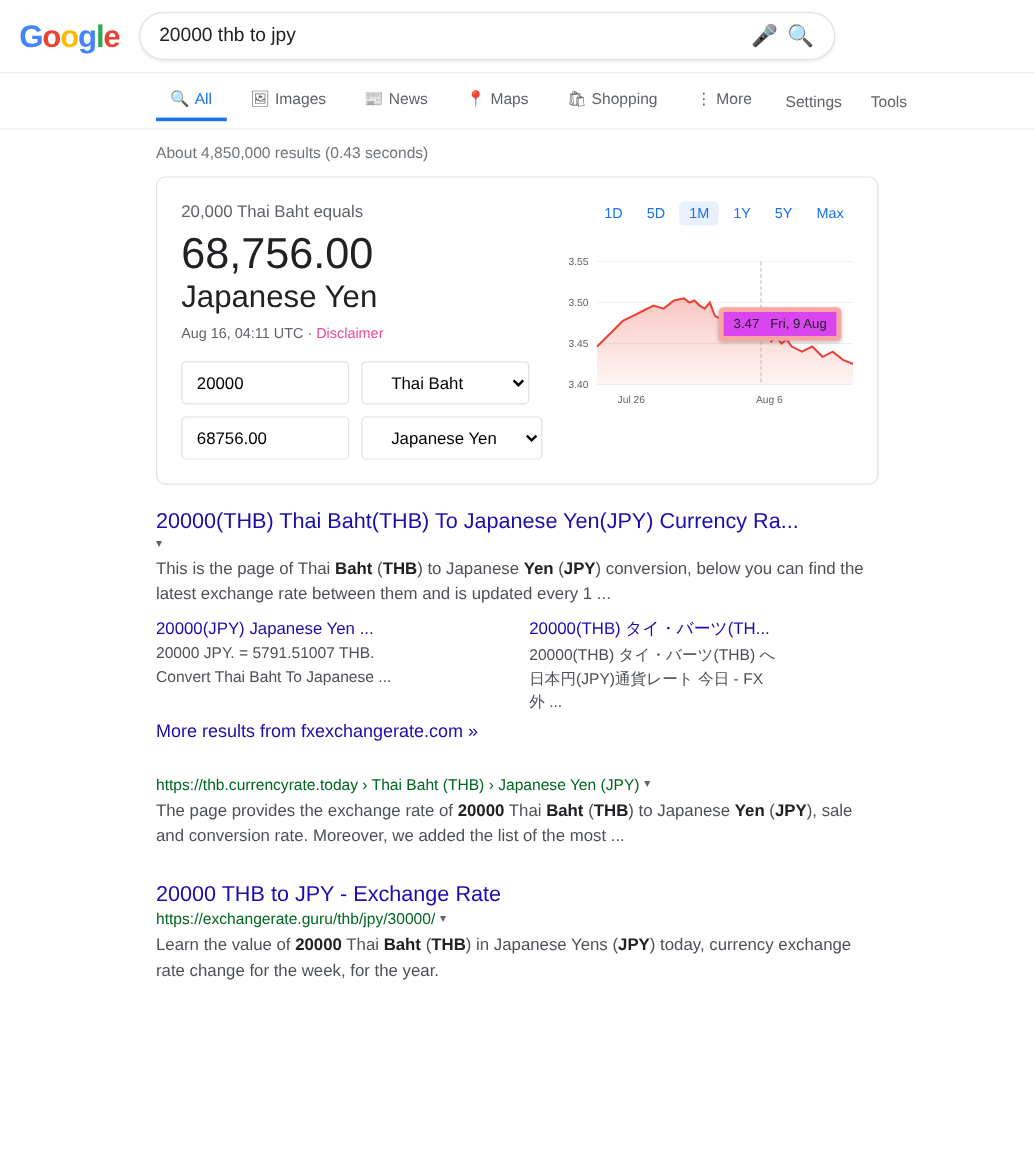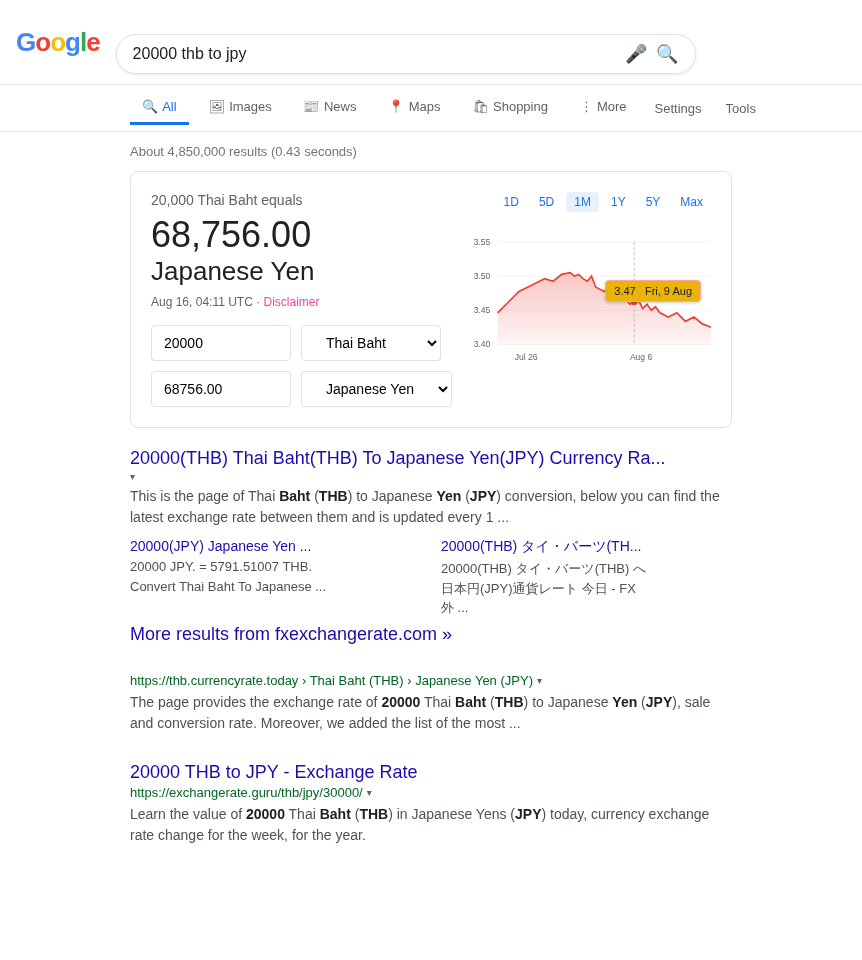--- a/index.html
+++ b/index.html
@@ -8,21 +8,21 @@
     
     .header { display: flex; align-items: center; padding: 10px 16px; gap: 16px; border-bottom: 1px solid #ebebeb; }
     .logo { display: flex; font-size: 26px; font-weight: bold; letter-spacing: -1px; user-select: none; }
     .logo span:nth-child(1) { color: #4285F4; }
     .logo span:nth-child(2) { color: #EA4335; }
     .logo span:nth-child(3) { color: #FBBC05; }
     .logo span:nth-child(4) { color: #4285F4; }
     .logo span:nth-child(5) { color: #34A853; }
     .logo span:nth-child(6) { color: #EA4335; }
 
-    .search-bar { flex: 1; display: flex; align-items: center; border: 1px solid #dfe1e5; border-radius: 24px; padding: 8px 16px; gap: 8px; max-width: 580px; box-shadow: 0 1px 3px rgba(0,0,0,0.1); margin-top: 24px; }
+    .search-bar { flex: 1; display: flex; align-items: center; border: 1px solid #dfe1e5; border-radius: 24px; padding: 8px 16px; gap: 8px; max-width: 580px; box-shadow: 0 1px 3px rgba(0,0,0,0.1); }
     .search-input { border: none; outline: none; flex: 1; font-size: 16px; color: #202124; }
     .mic-icon { color: #4285F4; font-size: 18px; cursor: pointer; }
     .search-icon-btn { color: #4285F4; font-size: 18px; cursor: pointer; }
 
     
     .nav { display: flex; align-items: center; padding: 6px 130px; gap: 8px; border-bottom: 1px solid #ebebeb; }
     .nav-item { display: flex; align-items: center; gap: 4px; padding: 8px 12px; cursor: pointer; color: #5f6368; font-size: 13px; border-bottom: 3px solid transparent; text-decoration: none; }
     .nav-item.active { color: #1a73e8; border-bottom: 3px solid #1a73e8; }
     .nav-settings { margin-left: auto; color: #5f6368; font-size: 13px; cursor: pointer; padding: 8px; }
     .nav-tools { color: #5f6368; font-size: 13px; cursor: pointer; padding: 8px; }
@@ -60,23 +60,23 @@
     .result-url { color: #006621; font-size: 13px; display: flex; align-items: center; gap: 4px; margin-bottom: 4px; }
     .result-url-arrow { color: #5f6368; font-size: 10px; }
     .result-snippet { color: #4d5156; font-size: 14px; line-height: 1.5; }
     .result-snippet b { font-weight: bold; color: #202124; }
 
     
     .sub-results { display: flex; gap: 20px; margin-top: 10px; }
     .sub-result { flex: 1; }
     .sub-result-title { color: #1a0dab; font-size: 14px; text-decoration: none; display: block; margin-bottom: 3px; }
     .sub-result-snippet { color: #4d5156; font-size: 13px; line-height: 1.5; }
-    .more-results { color: #1a0dab; font-size: 18px; text-decoration: none; display: block; margin-top: 6px; }
-
-    .tooltip-box { background: #eab308; border: 1px solid #fca5a5; border-radius: 4px; padding: 4px 8px; font-size: 11px; color: #202124; position: absolute; top: 60px; right: 10px; white-space: nowrap; box-shadow: 0 1px 3px rgba(0,0,0,0.2); text-align: right; }
+    .more-results { color: #1a0dab; font-size: 15px; text-decoration: none; display: block; margin-top: 6px; }
+
+    .tooltip-box { background: #d946ef; border: 4px solid #fca5a5; border-radius: 4px; padding: 4px 8px; font-size: 11px; color: #202124; position: absolute; top: 60px; right: 10px; white-space: nowrap; box-shadow: 0 1px 3px rgba(0,0,0,0.2); text-align: right; }
   </style>
 </head>
 <body>
 
 <div class="header">
   <div class="logo">
     <span>G</span>
     <span>o</span>
     <span>o</span>
     <span>g</span>

